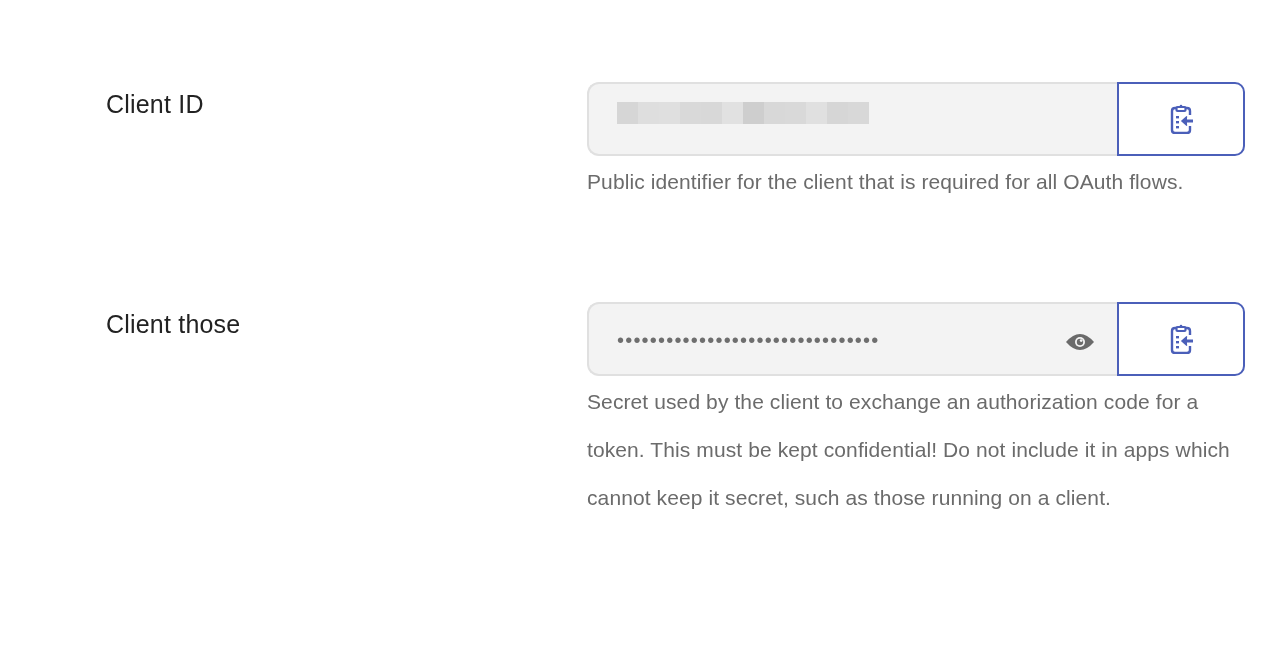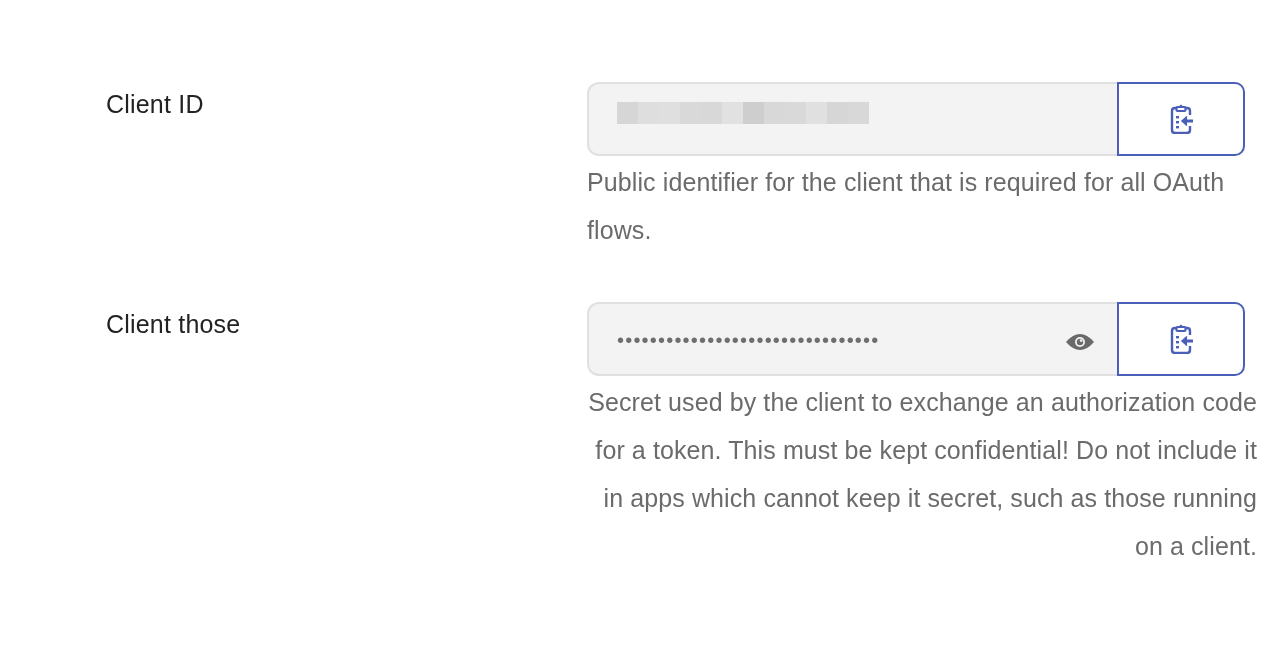--- a/index.html
+++ b/index.html
@@ -83,21 +83,21 @@
       right: 22px;
       top: 28px;
       width: 30px;
       height: 20px;
       cursor: pointer;
     }
     .help {
       position: absolute;
       left: 587px;
       width: 670px;
-      font-size: 25px;
+      font-size: 21px;
       line-height: 48px;
       color: #6b6b6b;
       letter-spacing: 0.1px;
     }
   </style>
 </head>
 <body>
 
 <div class="row">
   <div class="label" style="top:90px;">Client ID</div>
@@ -158,14 +158,14 @@
         <circle cx="13" cy="2" r="1.3" fill="#4b5fb9"></circle>
         <rect x="8" y="12" width="3" height="2.4" fill="#4b5fb9"></rect>
         <rect x="8" y="17" width="3" height="2.4" fill="#4b5fb9"></rect>
         <rect x="8" y="22" width="3" height="2.4" fill="#4b5fb9"></rect>
         <path d="M25 17 H16" stroke="#4b5fb9" stroke-width="3"></path>
         <path d="M19 12.5 L14 17 L19 21.5" fill="#4b5fb9" stroke="#4b5fb9" stroke-width="1.5"></path>
       </svg>
     </button>
   </div>
 
-  <div class="help" style="top:378px;text-align:right;">Secret used by the client to exchange an authorization code for a token. This must be kept confidential! Do not include it in apps which cannot keep it secret, such as those running on a client.</div>
+  <div class="help" style="top:378px;">Secret used by the client to exchange an authorization code for a token. This must be kept confidential! Do not include it in apps which cannot keep it secret, such as those running on a client.</div>
 </div>
 
 </body></html>

